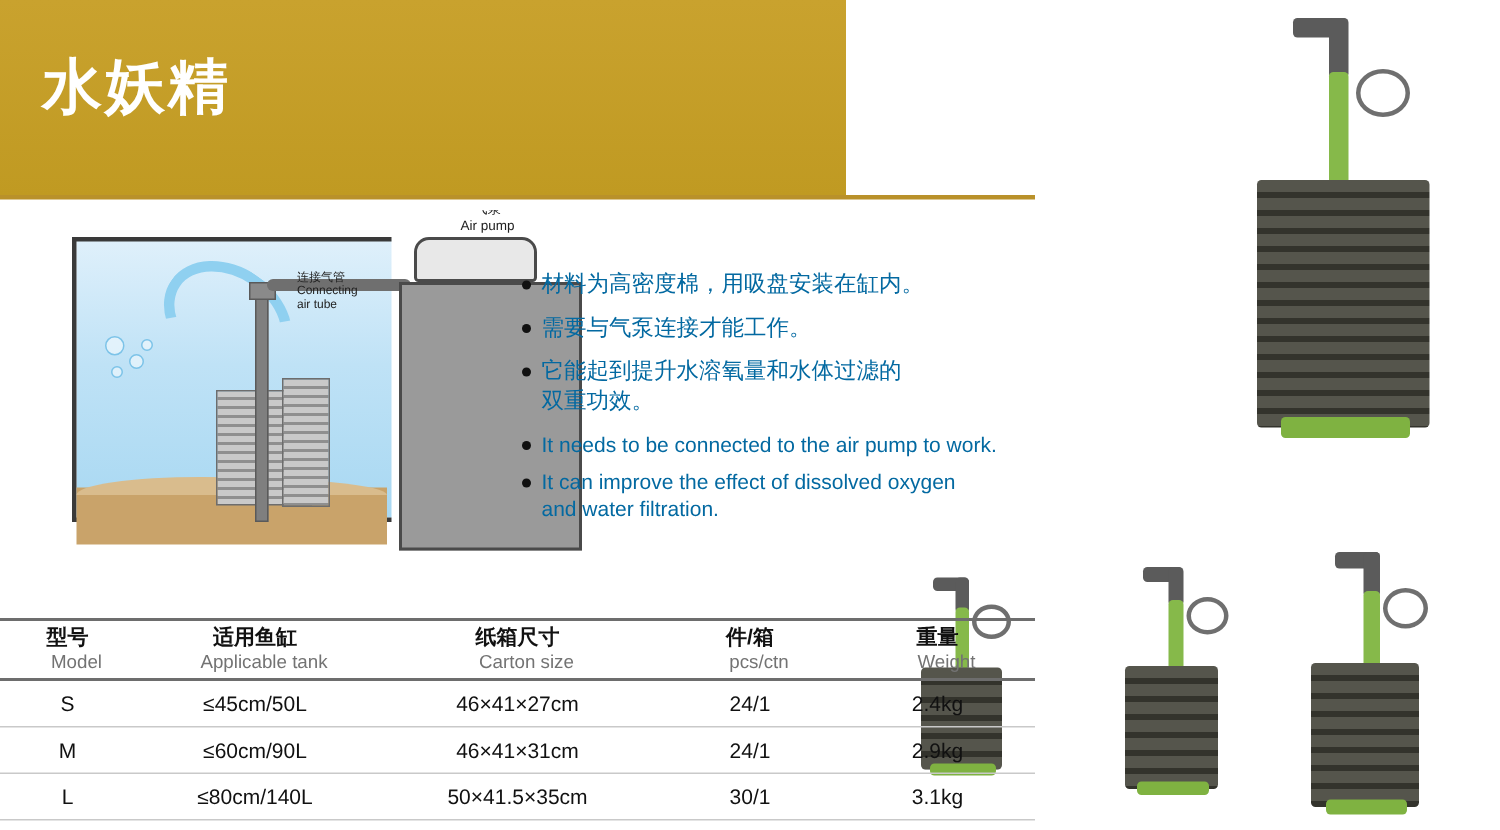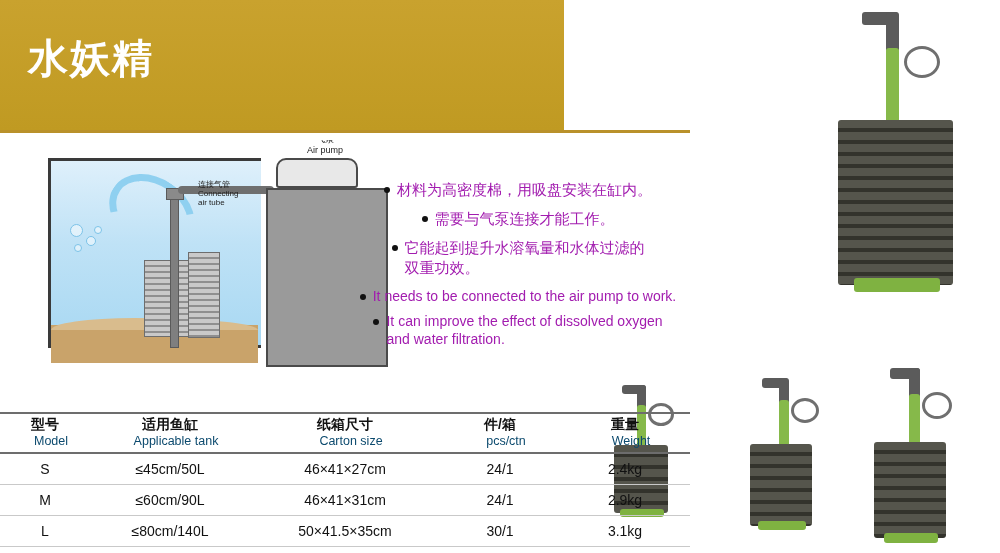--- a/index.html
+++ b/index.html
@@ -92,21 +92,21 @@
     transform:rotate(35deg);
   }
   .bubble{position:absolute;border:1.5px solid #7cc3e8;border-radius:50%;background:rgba(255,255,255,.5);}
 
   
   .bullets{
     position:absolute;left:348px;top:180px;width:340px;
   }
   .bullet{
     display:flex;align-items:flex-start;margin-bottom:9px;
-    font-size:14.5px;color:#a21caf;line-height:20px;justify-content:center;
+    font-size:14.5px;color:#0369a1;line-height:20px;
   }
   .bullet .dot{
     flex:0 0 auto;width:6px;height:6px;border-radius:50%;background:#111;
     margin:7px 7px 0 0;
   }
   .bullet.cn{font-size:15px;}
   .bullet.en{font-size:14px;line-height:18px;margin-bottom:7px;}
 
   
   .photo-area{position:absolute;left:690px;top:0;width:310px;height:553px;}
@@ -123,21 +123,21 @@
 
   
   .table{
     position:absolute;left:0;top:412px;width:690px;
   }
   table{border-collapse:collapse;width:690px;font-size:14px;color:#111;}
   thead th{
     font-weight:bold;padding:4px 0 2px;text-align:center;line-height:17px;
     border-bottom:2px solid #6d6d6d;
   }
-  thead th .en{font-weight:normal;font-size:12.5px;display:block;color:#0c4a6e;margin-left:12px;}
+  thead th .en{font-weight:normal;font-size:12.5px;display:block;color:#737373;margin-left:12px;}
   tbody td{
     text-align:center;padding:7px 0;border-bottom:1px solid #c9c9c9;font-size:14px;
   }
   tbody tr:last-child td{border-bottom:1px solid #c9c9c9;}
   .tbl-rule-top{position:absolute;left:0;top:0;width:690px;height:2px;background:#6d6d6d;}
 </style>
 </head>
 <body>
 
 <div class="header">

